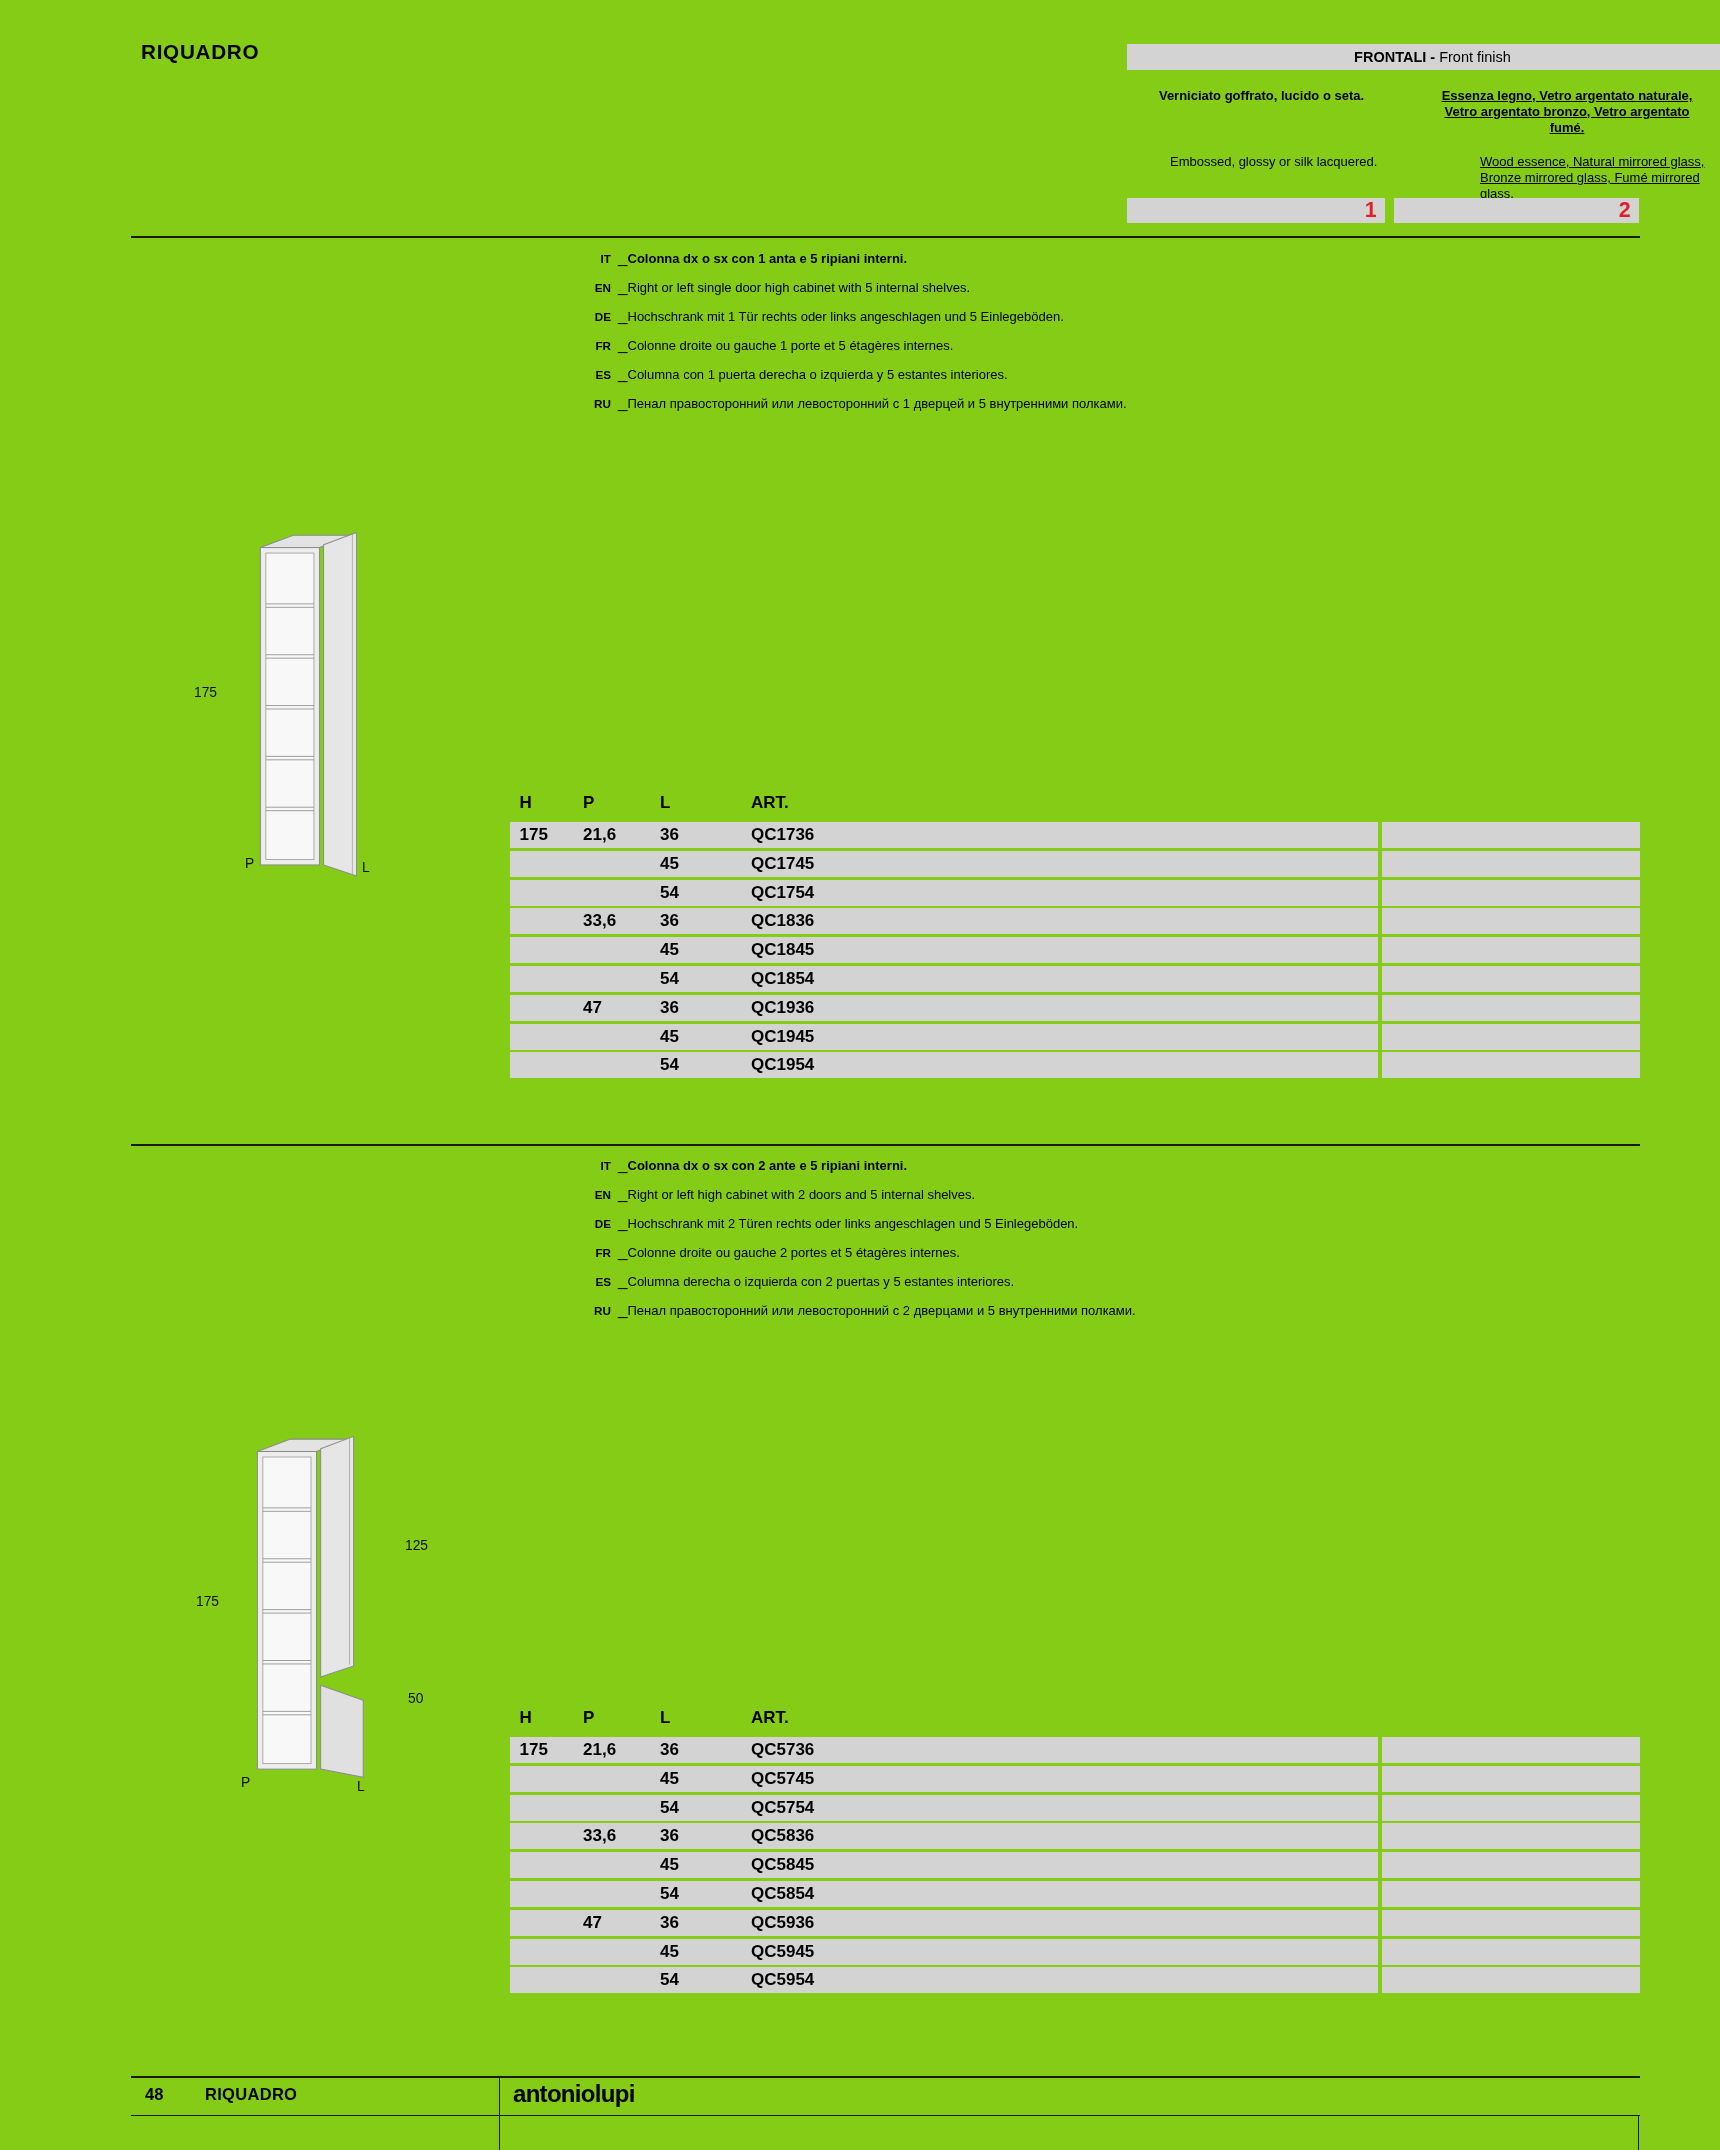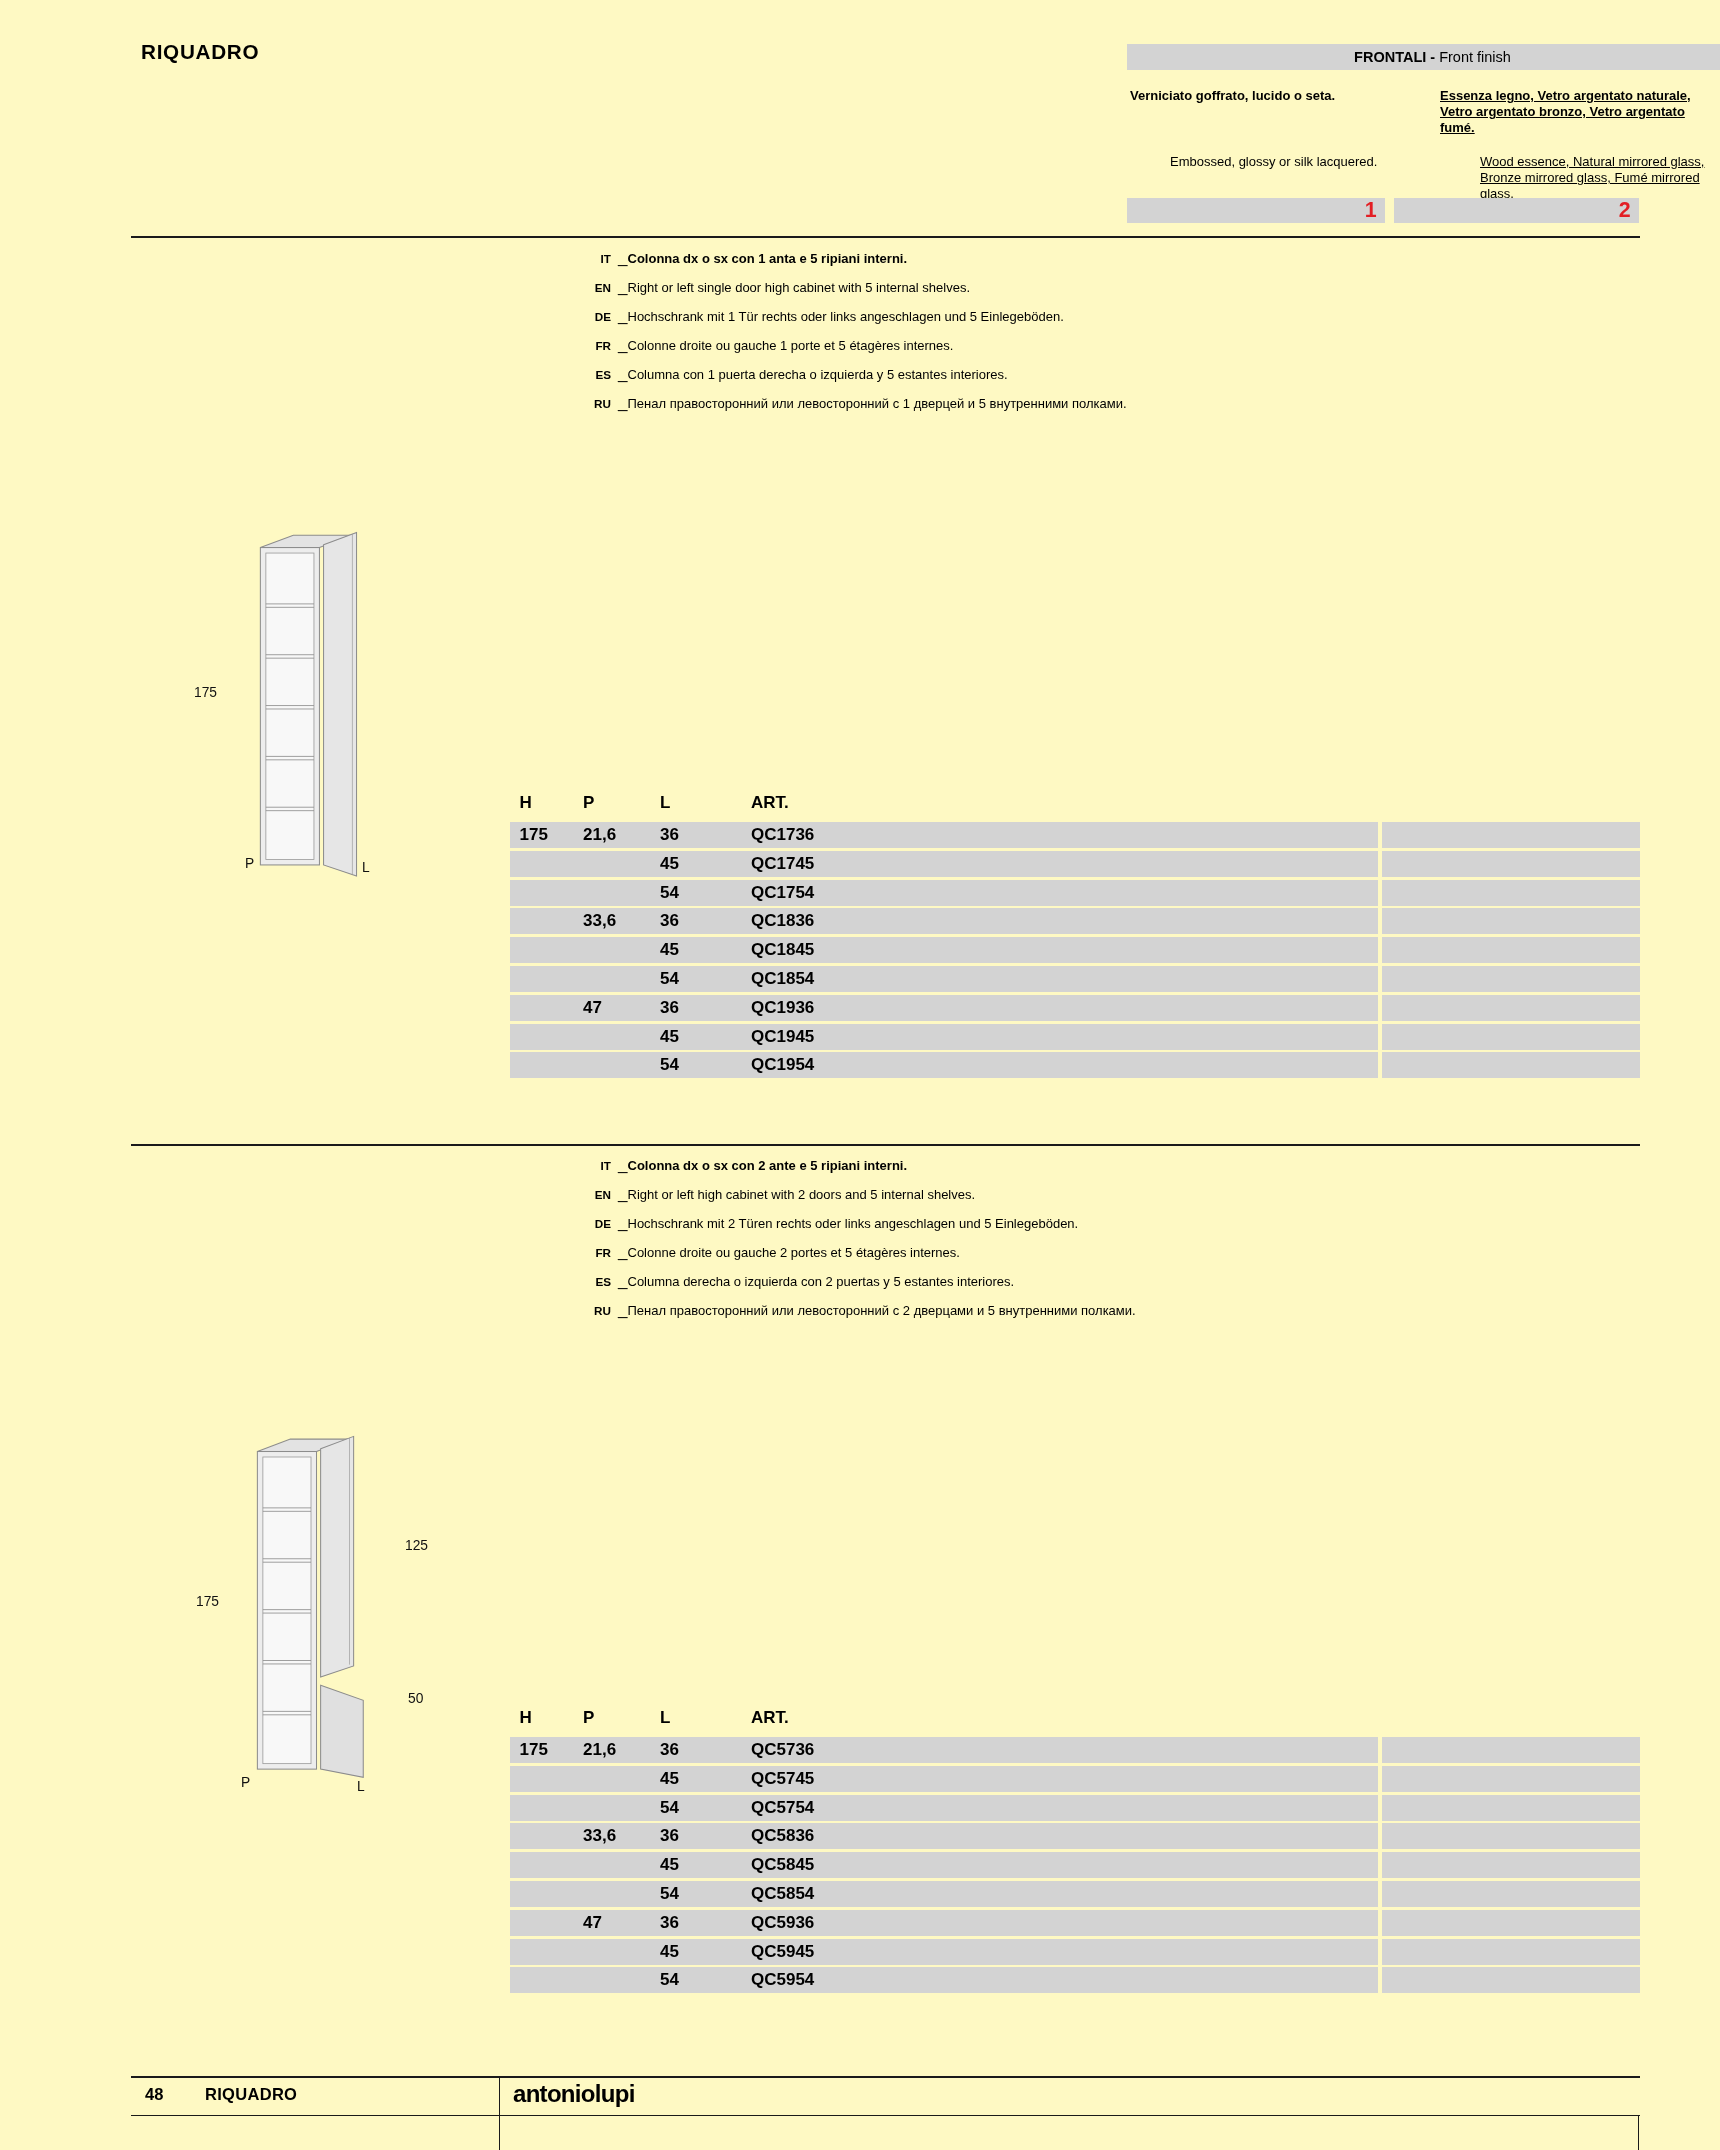--- a/index.html
+++ b/index.html
@@ -3,34 +3,34 @@
 <meta charset="utf-8">
 <style>
   :root{
     --bar:#d3d3d3;
     --red:#e31e24;
     --line:#1a1a1a;
   }
   *{margin:0;padding:0;box-sizing:border-box;}
   html,body{width:1721px;height:2151px;background:#ffffff;}
   body{font-family:"Liberation Sans",sans-serif;color:#000;}
-  .page{position:relative;width:1721px;height:2151px;overflow:hidden;background:#fef9c3;padding-left:40px;}
+  .page{position:relative;width:1721px;height:2151px;overflow:hidden;background:#84cc16;padding-left:40px;}
 
   .abs{position:absolute;}
 
   
   .page-title{left:141px;top:40px;font-size:20.7px;font-weight:700;letter-spacing:0.7px;}
   .finish-bar{left:1127px;top:44px;width:611px;height:26px;background:var(--bar);
               text-align:center;line-height:26px;font-size:14.5px;}
   .finish-bar .b{font-weight:700;}
   .fin-primary{font-size:13px;font-weight:700;line-height:16px;white-space:pre-line;}
   .fin-secondary{font-size:13px;line-height:16px;white-space:pre-line;}
   .fc1{left:1130px;width:263px;}
   .fc2{left:1440px;width:254px;text-decoration:underline;}
-  .fp{top:88px;}
+  .fp{top:88px;text-align:center;}
   .fs{top:154px;margin-left:40px;}
   .numbar{top:198px;height:25px;background:var(--bar);}
   .numbar1{left:1127px;width:258px;}
   .numbar2{left:1394px;width:245px;}
   .numbar .num{position:absolute;right:8.3px;top:0;line-height:25px;font-size:21.4px;font-weight:700;color:var(--red);}
 
   .rule{background:var(--line);}
   .rule-top{left:131px;top:236px;width:1509px;height:2.1px;}
   .rule-mid{left:131px;top:1144px;width:1509px;height:2.1px;}
   .rule-bot{left:131px;top:2076px;width:1509px;height:2.1px;}

